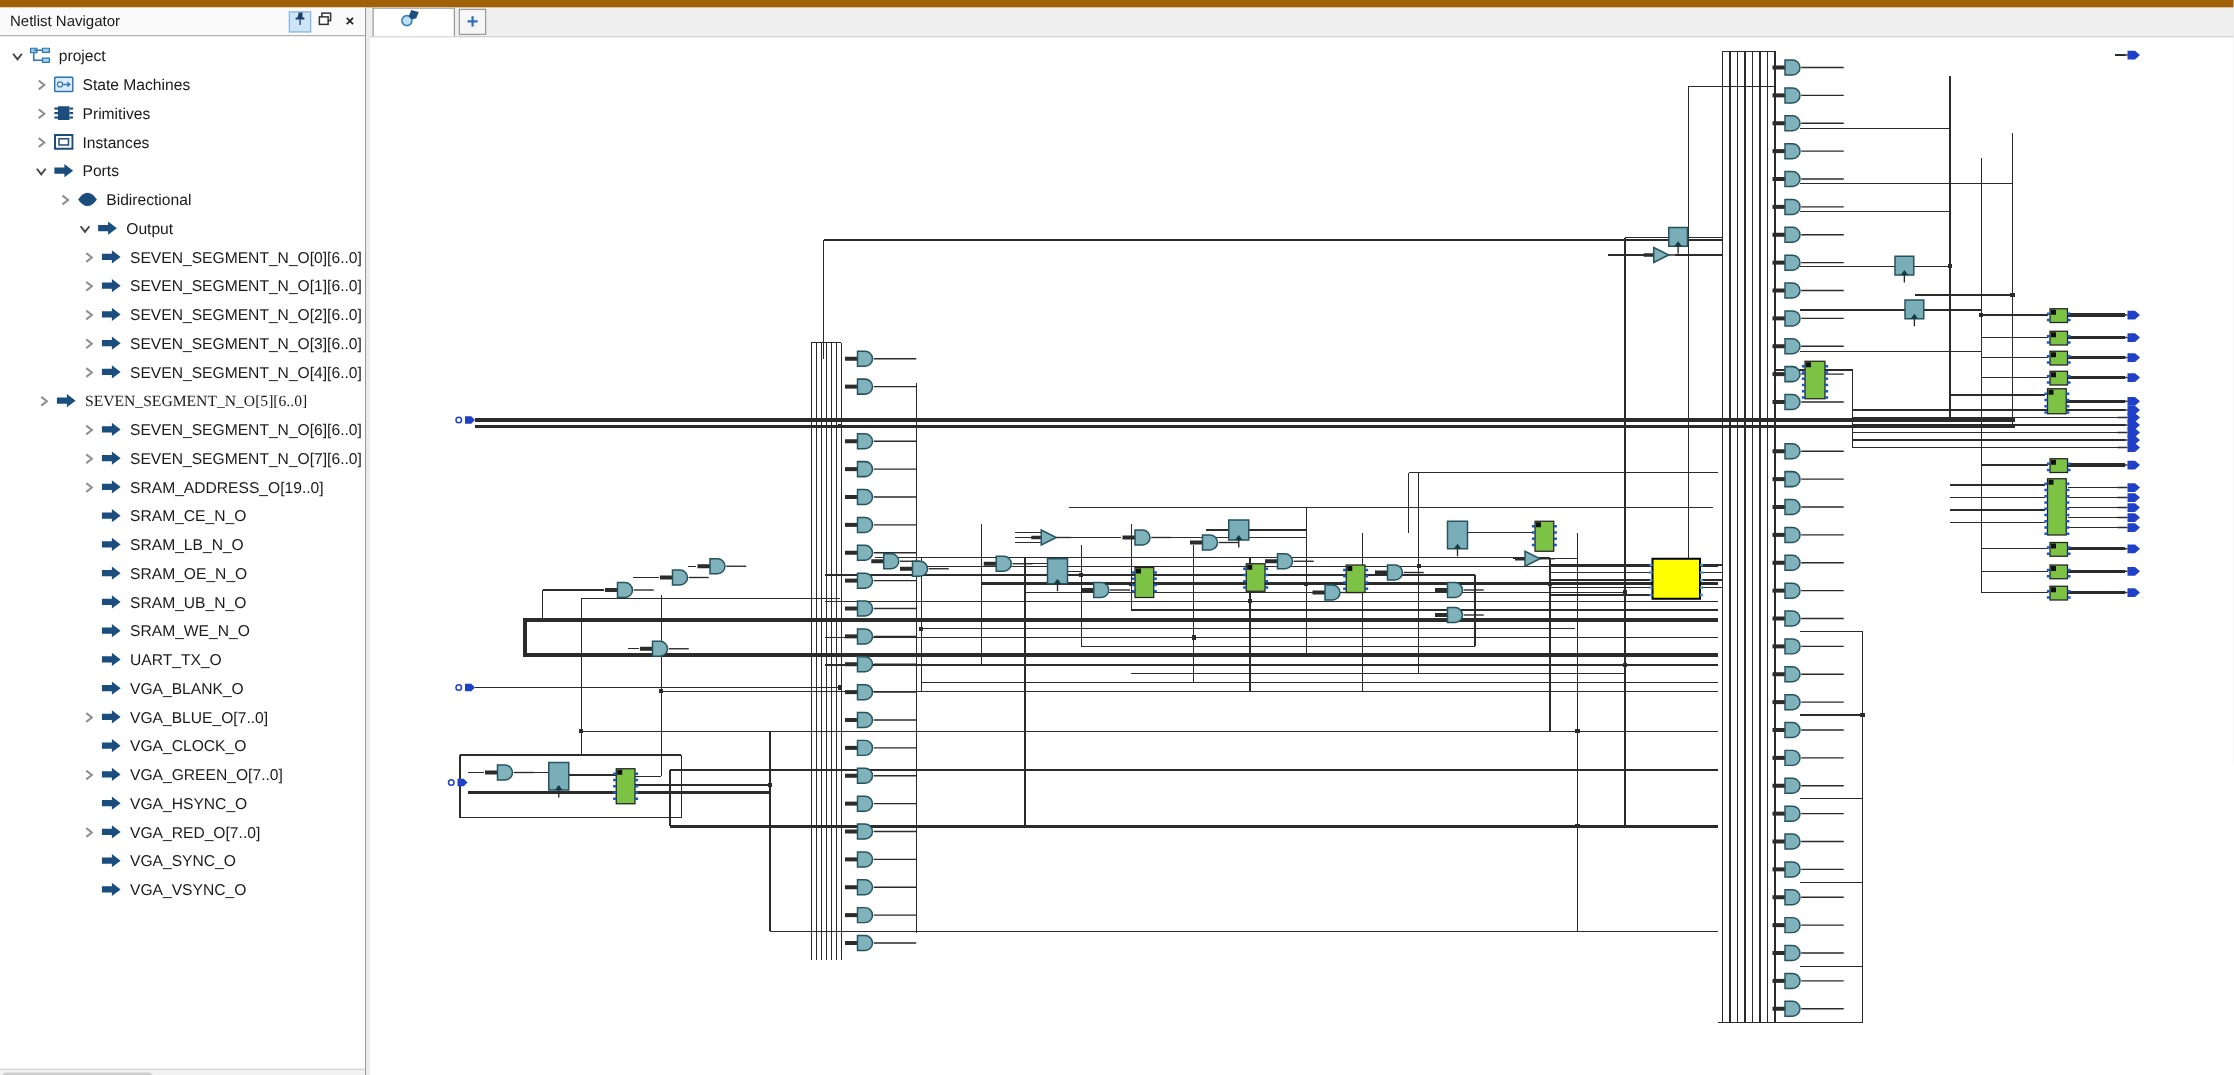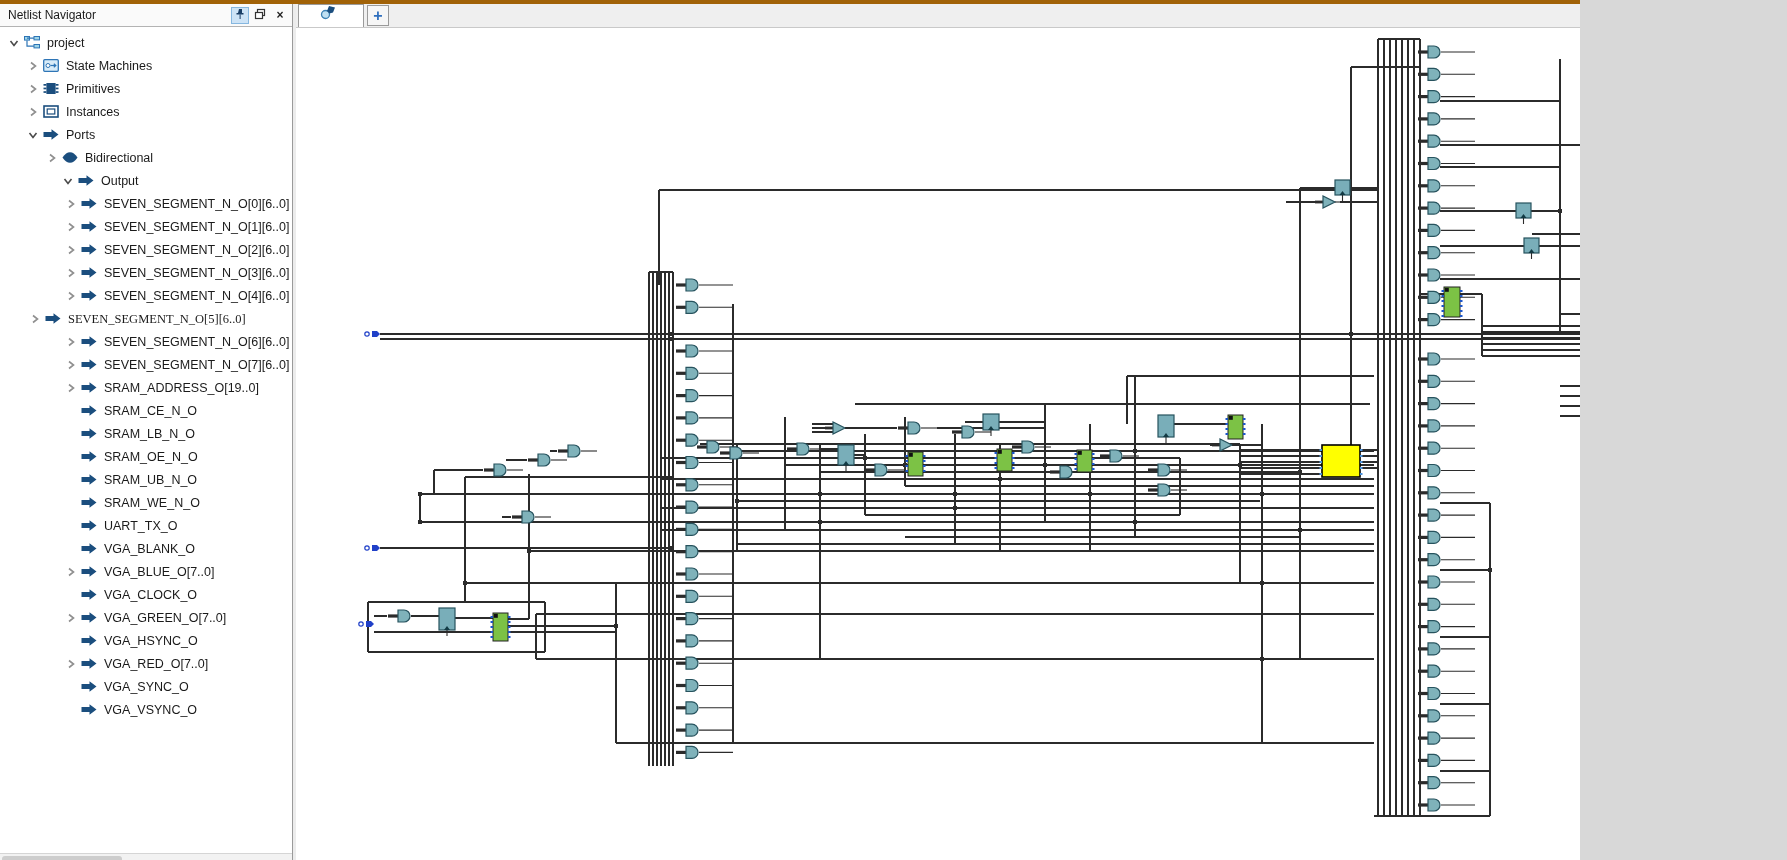--- a/index.html
+++ b/index.html
@@ -1,17 +1,17 @@
 <!DOCTYPE html>
 <html><head>
 <meta charset="utf-8">
 <style>
   html,body{margin:0;padding:0;background:#d8d8d8;}
-  .app{position:relative;width:1580px;height:860px;background:#ffffff;overflow:hidden;
-       font-family:"Liberation Sans",sans-serif;border-top:4px solid #a16207;box-sizing:border-box;}
+  .app{position:relative;width:1787px;height:860px;background:#ffffff;overflow:hidden;
+       font-family:"Liberation Sans",sans-serif;border-top:6px solid #a16207;box-sizing:border-box;}
   
   .sidebar{position:absolute;left:0;top:0;width:293px;height:860px;background:#ffffff;
            border-right:1px solid #9a9a9a;box-sizing:border-box;}
   .panel-header{height:23px;background:#fafafa;border-bottom:1px solid #b3b3b3;
                 display:flex;align-items:center;padding:0 3px 0 8px;box-sizing:border-box;}
   .panel-title{flex:1;font-size:12px;color:#1a1a1a;}
   .panel-btn{width:18px;height:17px;display:flex;align-items:center;justify-content:center;
              margin-left:2px;box-sizing:border-box;cursor:default;}
   .panel-btn.active{background:#cde3f6;border:1px solid #86b7e0;}
   .tree{padding-top:4px;height:820px;overflow:hidden;}

